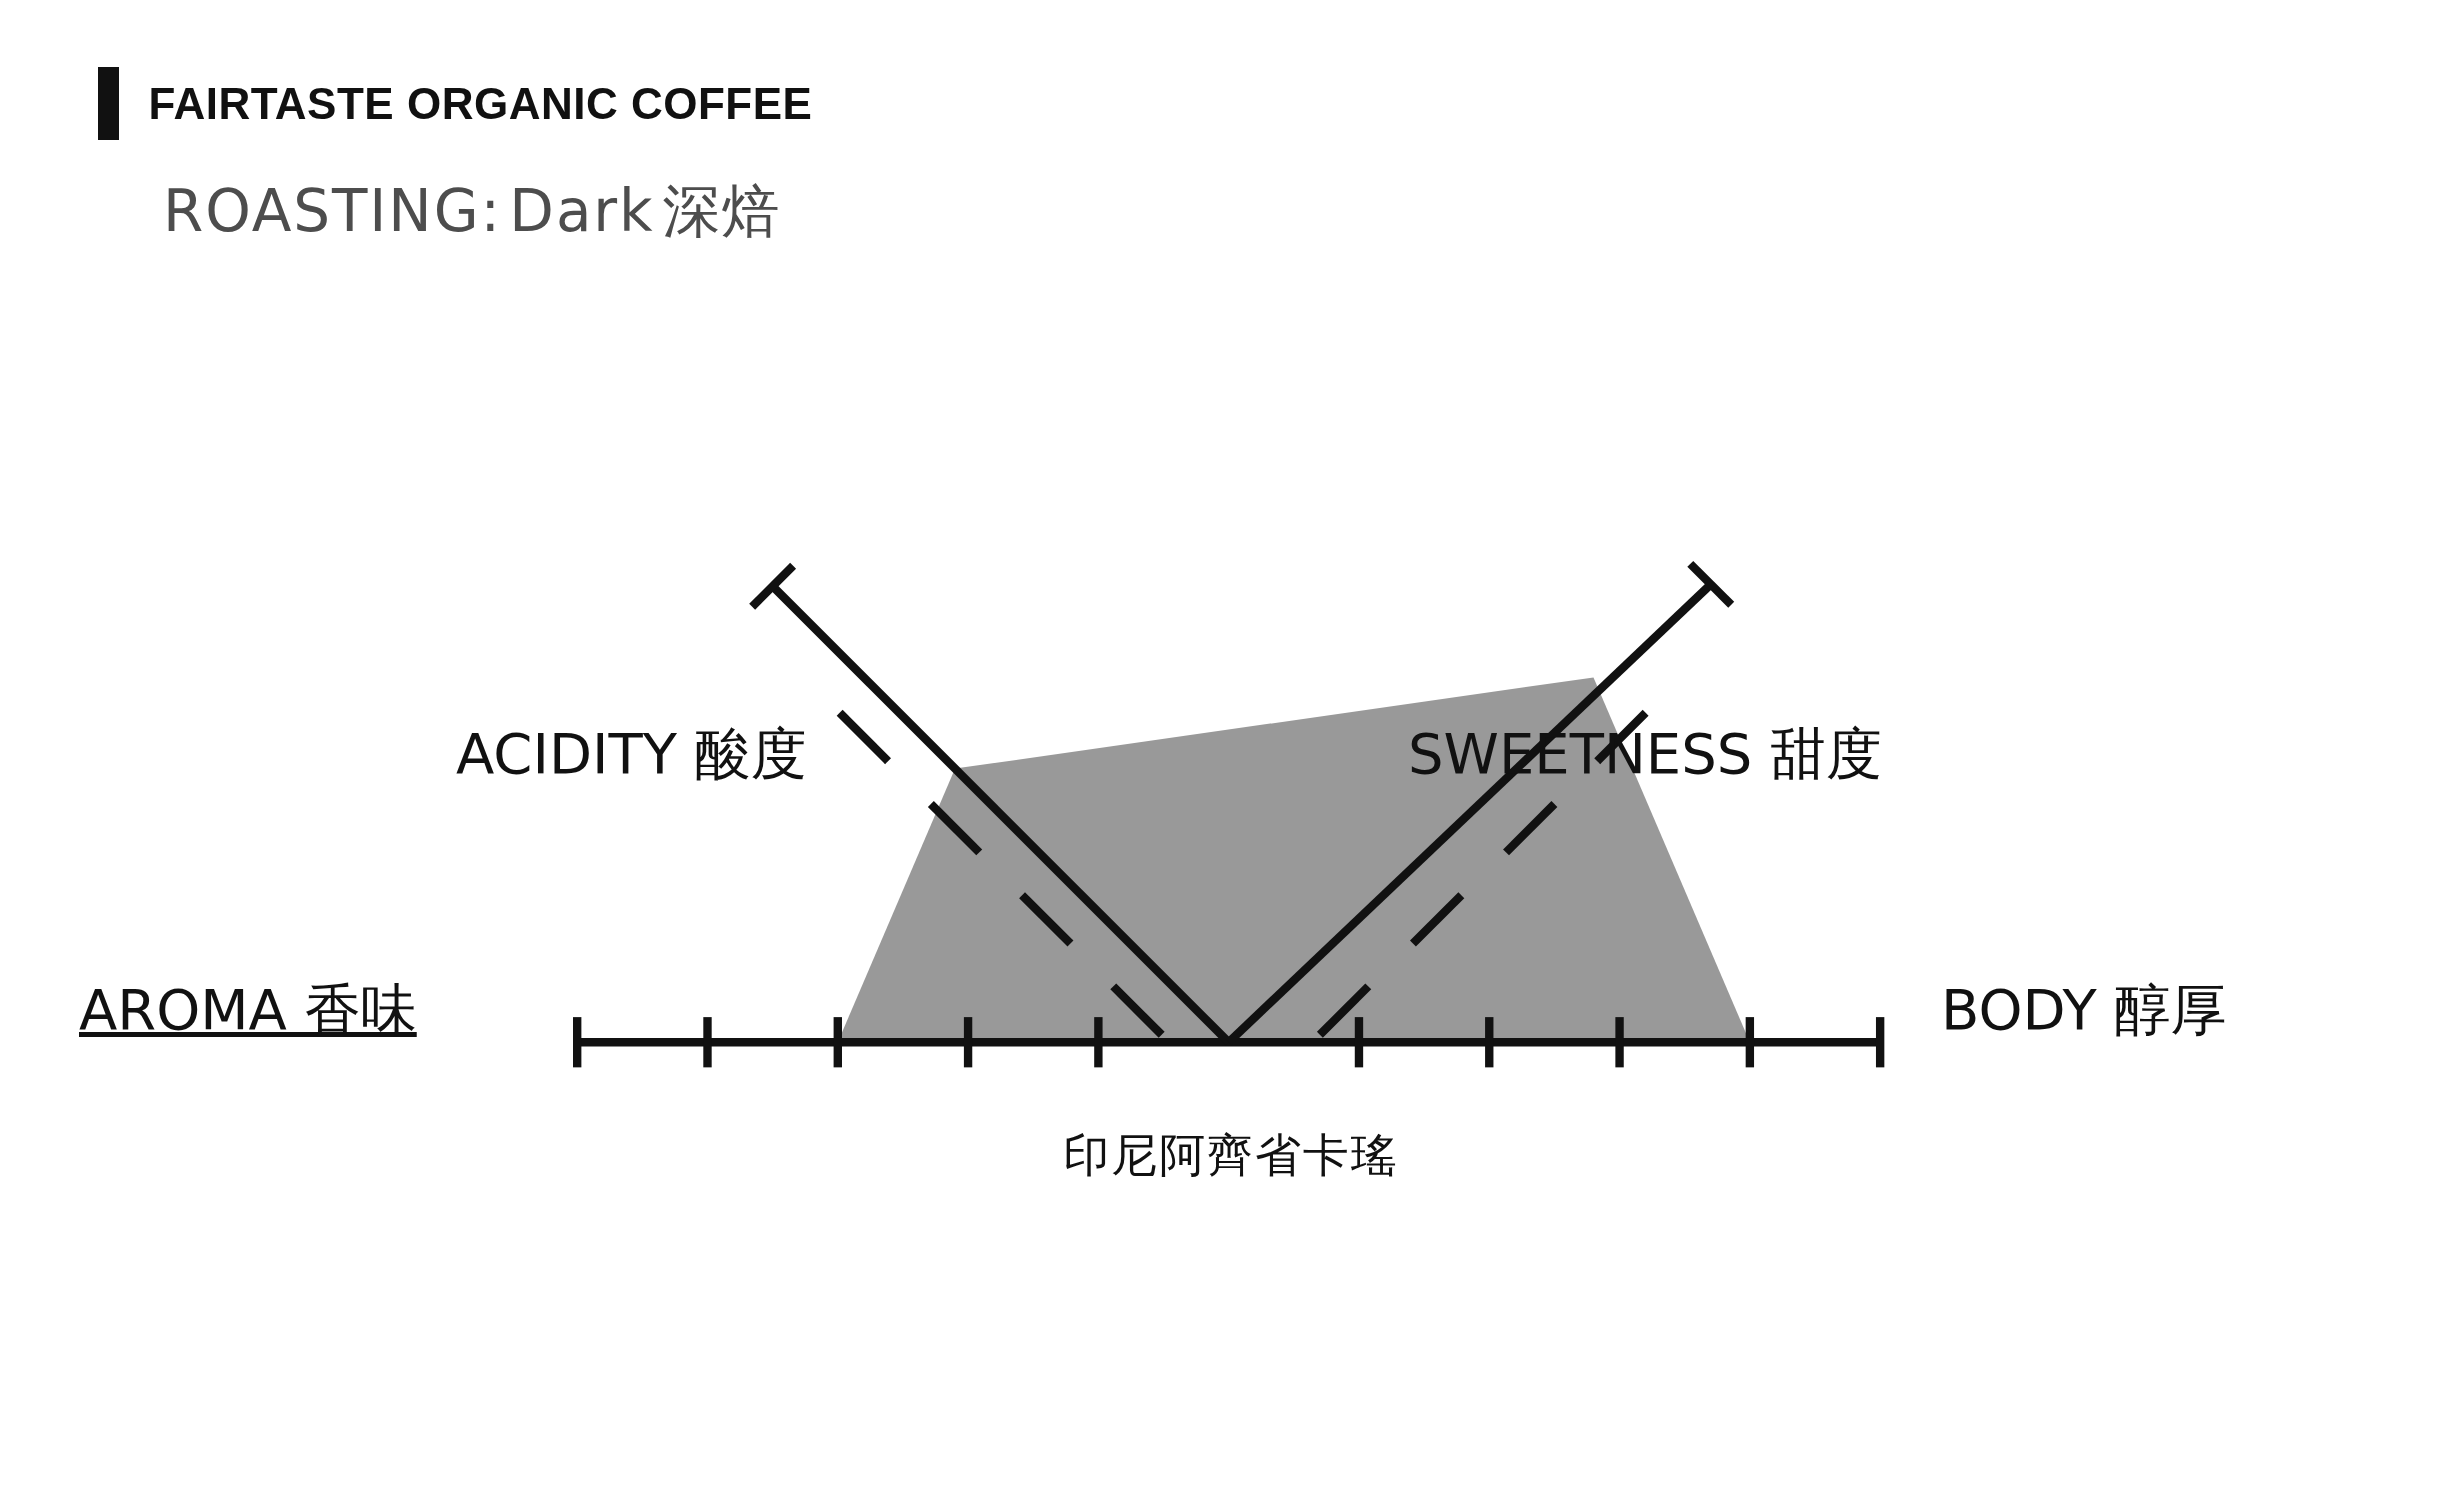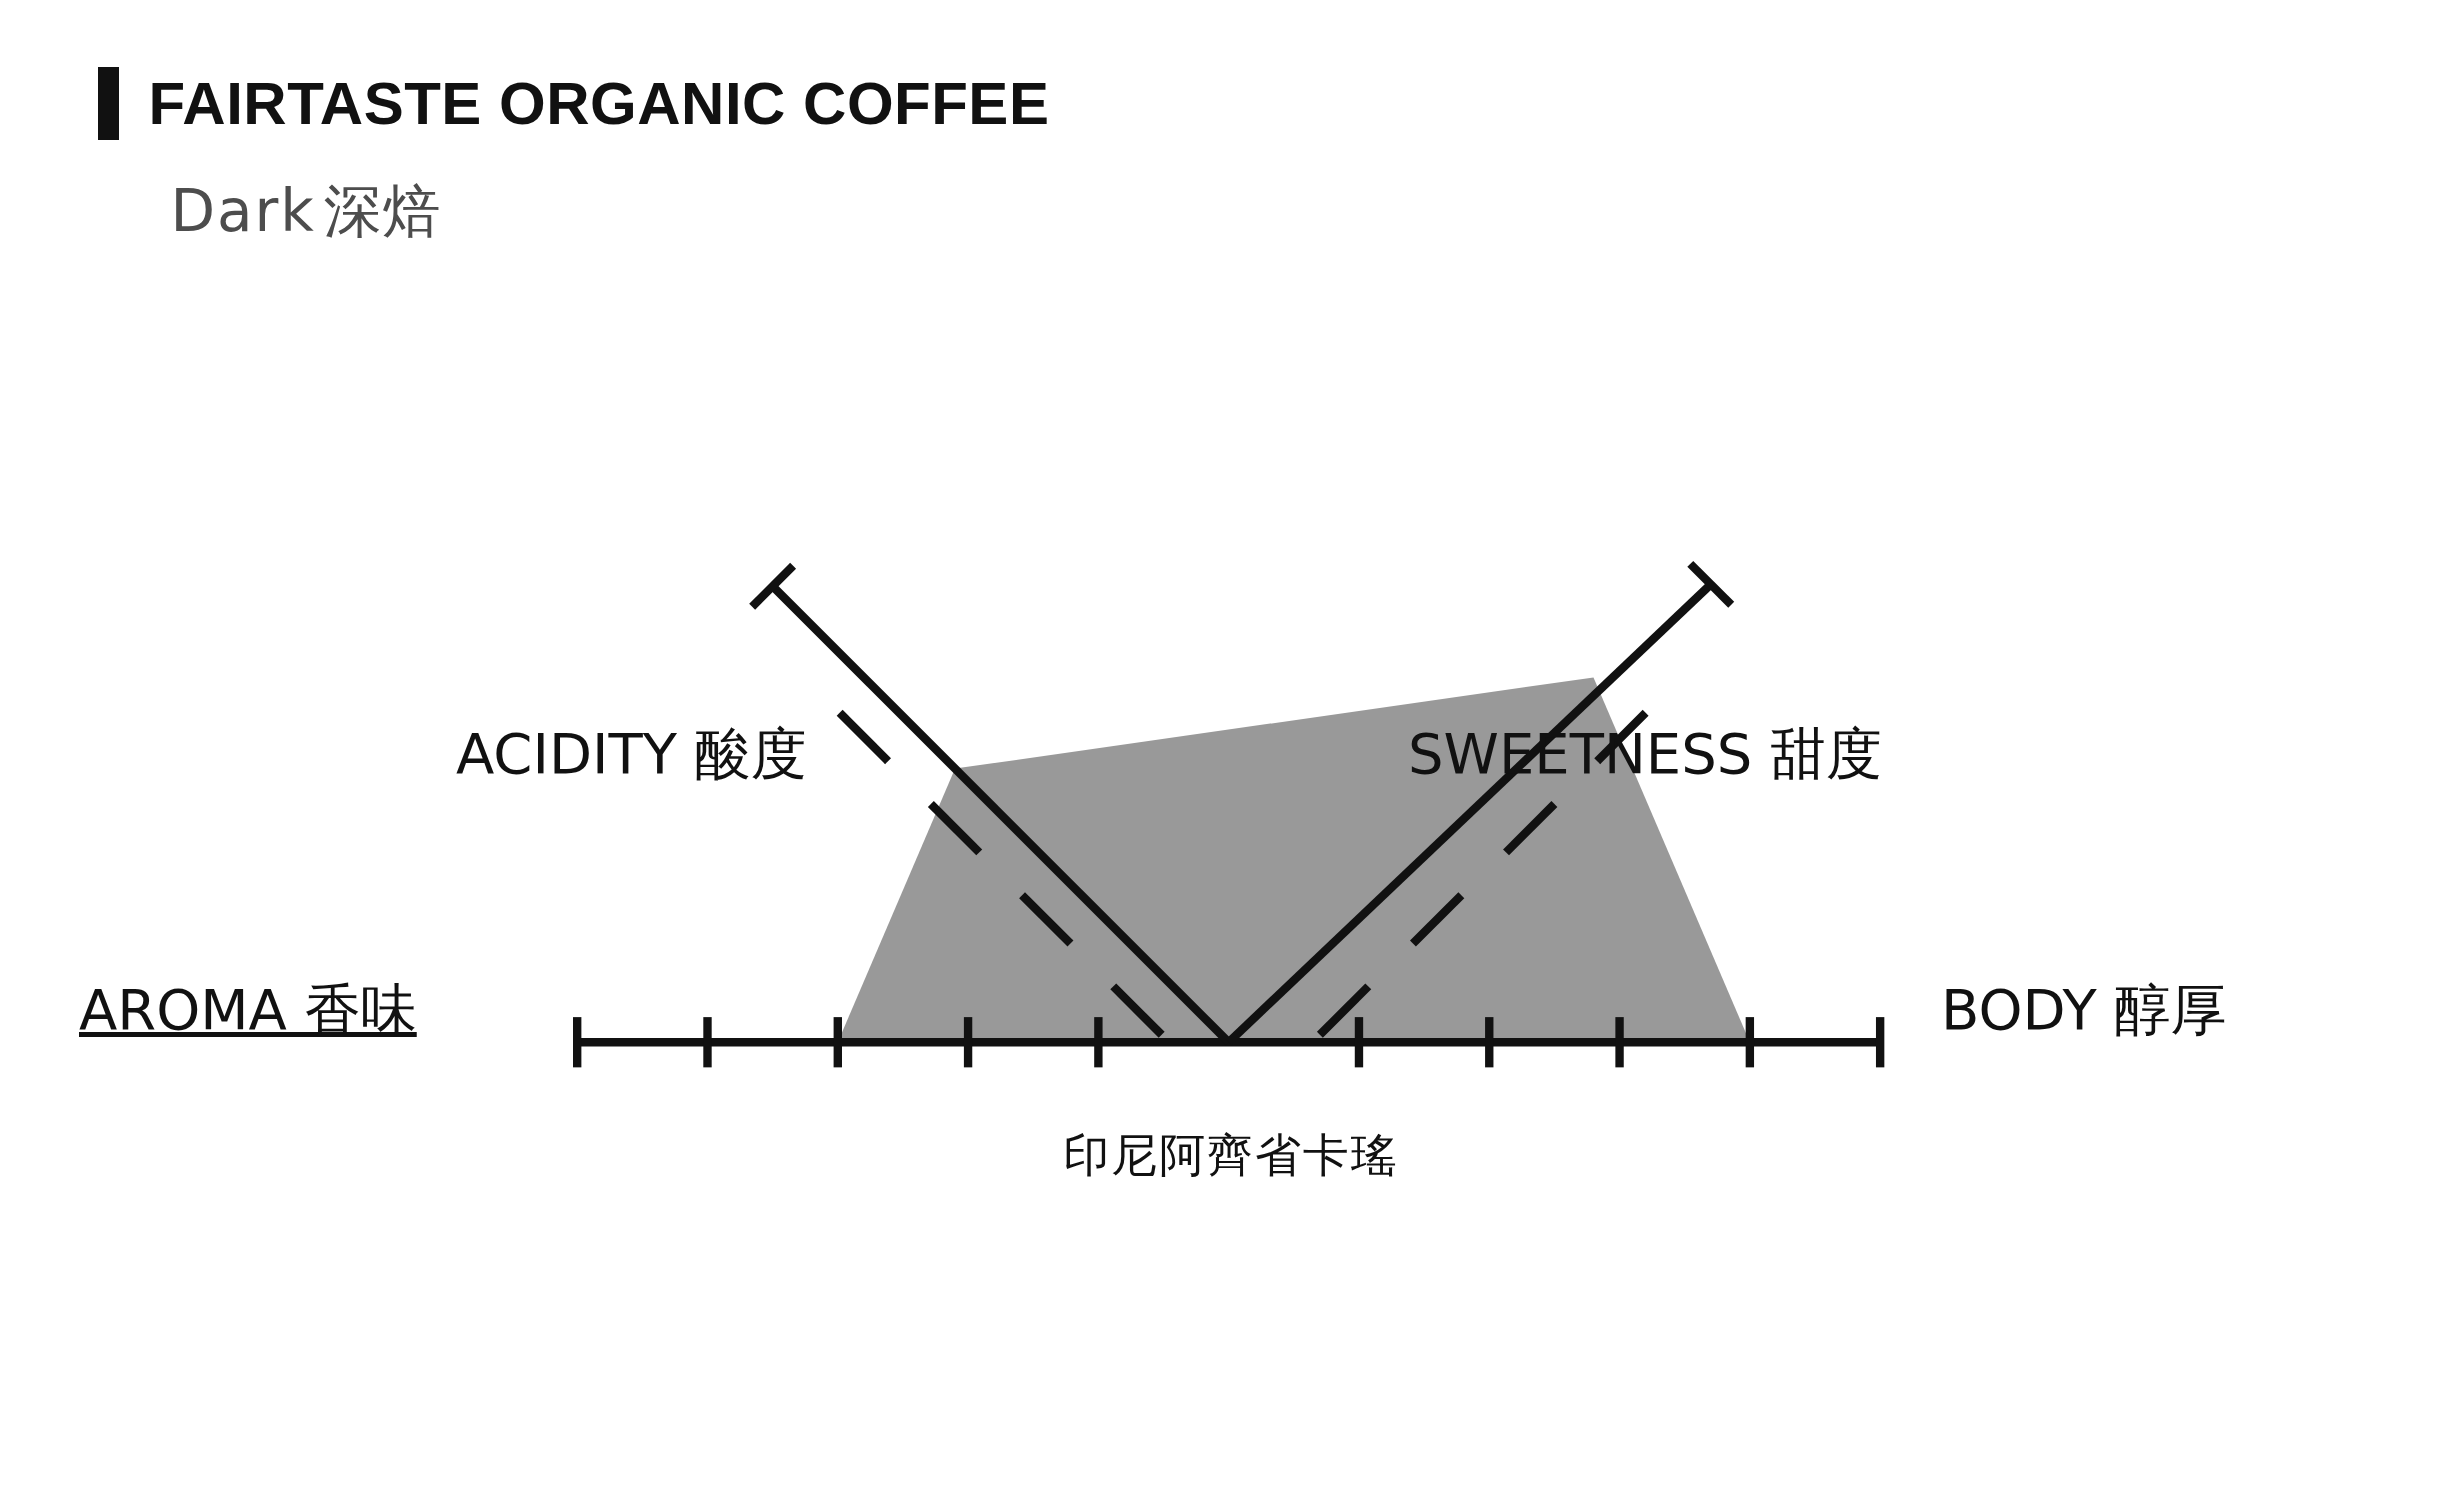--- a/index.html
+++ b/index.html
@@ -32,21 +32,21 @@
   #brand-bar {
     width: 20.5px;
     height: 73px;
     background: #111111;
     margin-right: 30px;
     flex: 0 0 auto;
   }
   #brand-title {
     font-family: "Liberation Sans", "DejaVu Sans", sans-serif;
     font-weight: bold;
-    font-size: 60px;
+    font-size: 44px;
     letter-spacing: 0.5px;
     color: #111111;
     white-space: nowrap;
     line-height: 1;
   }
   #roast-row {
     position: absolute;
     left: 163px;
     top: 182px;
     display: flex;
@@ -118,20 +118,21 @@
 <body>
 
 <div id="header">
 
   <div id="brand-row">
     <div id="brand-bar"></div>
     <div id="brand-title">FAIRTASTE ORGANIC COFFEE</div>
   </div>
 
   <div id="roast-row">
+    <span class="roast-text" id="roast-label">ROASTING:</span>
     <span class="roast-text" id="roast-value">Dark</span>
     <span class="roast-text" id="roast-value-cn">深焙</span>
   </div>
 
 </div>
 
 <div id="chart-area">
   <svg id="chart-svg" viewBox="0 0 2645 880">
 
     <polygon id="flavor-polygon" points="900.0,790.0 1026.0,496.0 1712.0,398.0 1880.0,790.0" fill="#999999" stroke="none"></polygon>

